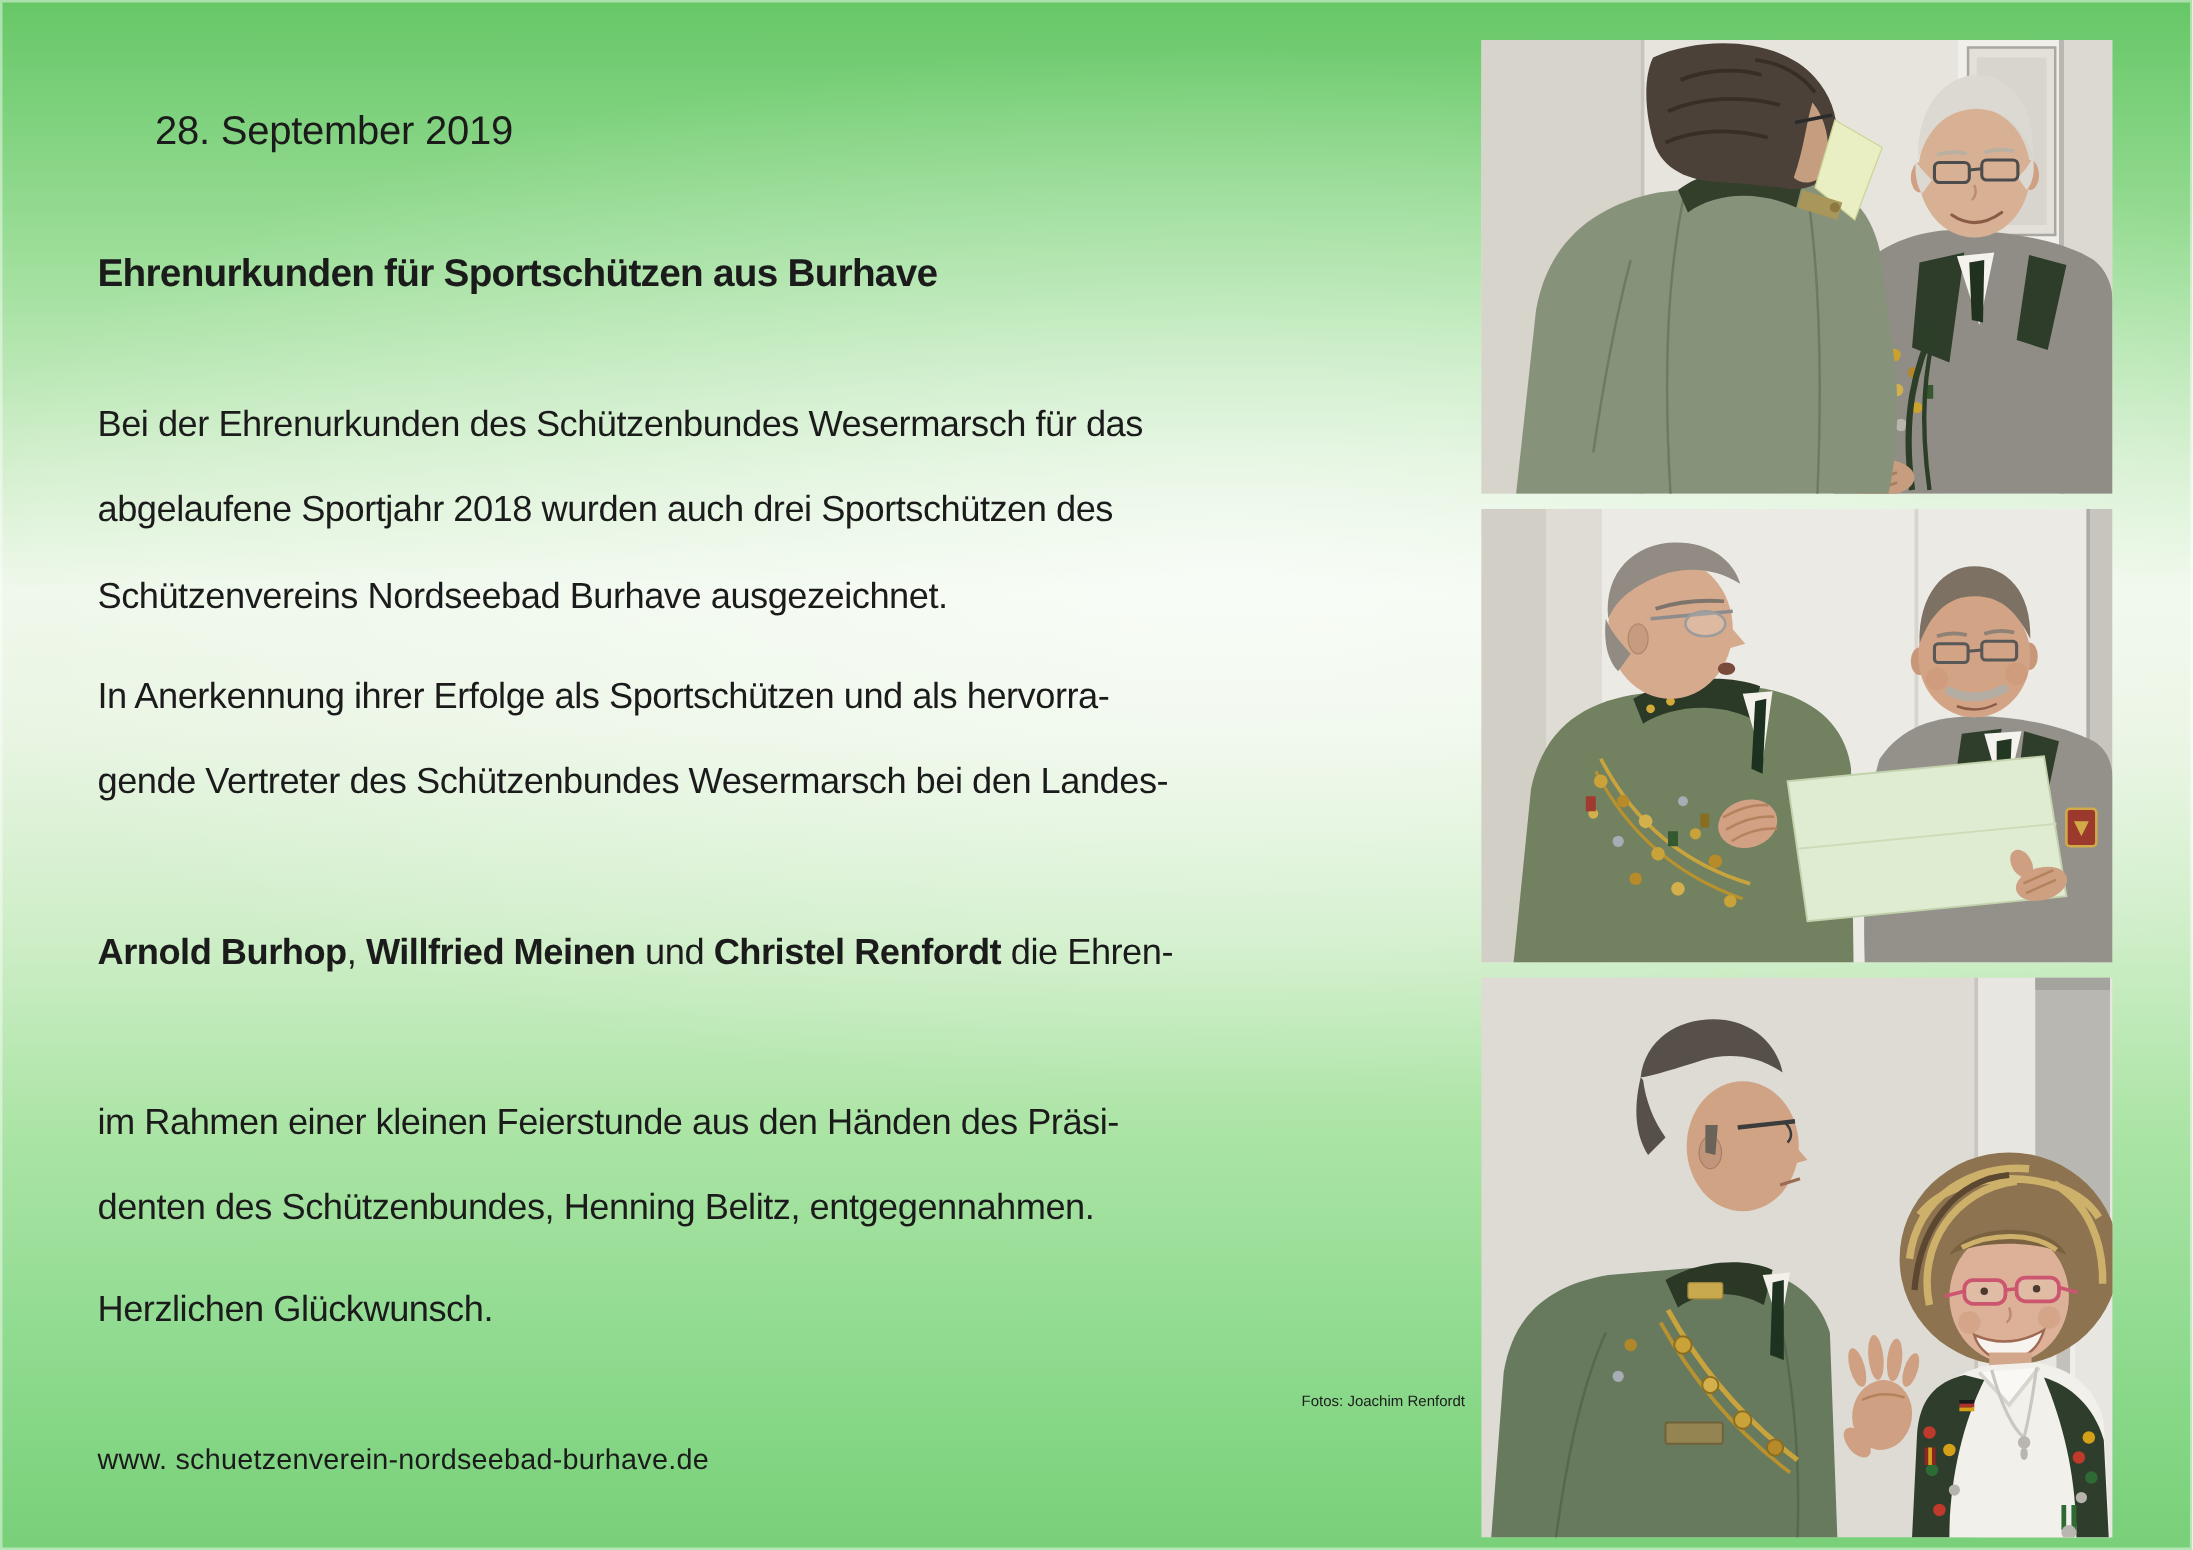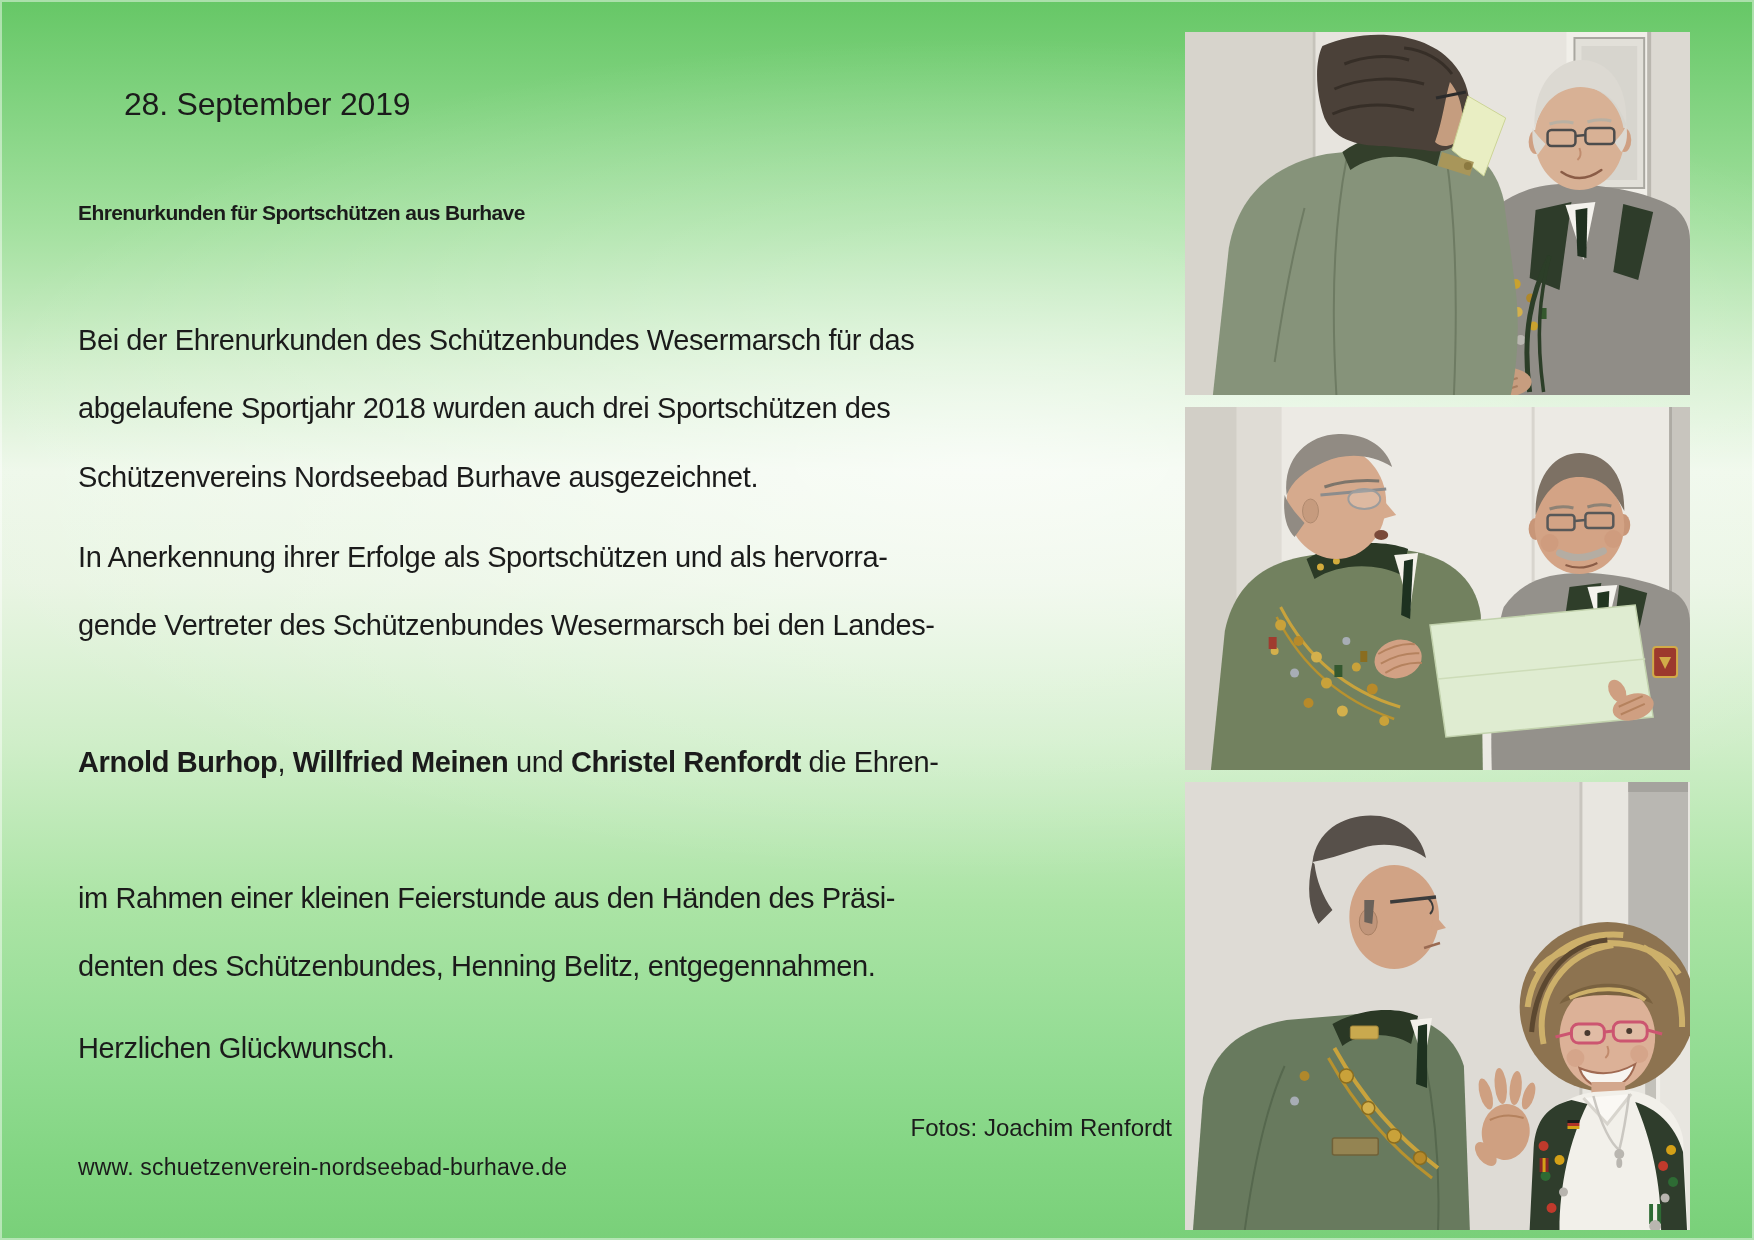--- a/index.html
+++ b/index.html
@@ -5,29 +5,29 @@
   html,body{margin:0;padding:0;background:#ffffff;}
   .page{
     position:relative;width:1754px;height:1240px;overflow:hidden;
     font-family:"Liberation Sans","DejaVu Sans",sans-serif;color:#1b1b1b;
     background:
       radial-gradient(ellipse 60% 34% at 56% 37%, rgba(255,255,255,0.62) 0%, rgba(255,255,255,0.25) 55%, rgba(255,255,255,0) 100%),
       linear-gradient(180deg,#66c766 0%,#7dd17c 7%,#a2e09e 18%,#d3efcd 30%,#eef8ea 38%,#e9f5e3 47%,#cfeec8 60%,#abe4a5 73%,#93dc93 85%,#82d582 94%,#79d079 100%);
     box-shadow:inset 0 0 0 2px rgba(255,255,255,0.45);
   }
   .date{position:absolute;left:78px;top:86px;font-size:32px;letter-spacing:-0.2px;white-space:nowrap;margin-left:46px;}
-  .title{position:absolute;left:78px;top:201px;margin:0;font-size:21px;font-weight:700;letter-spacing:-0.6px;white-space:nowrap;}
+  .title{position:absolute;left:78px;top:201px;margin:0;font-size:31px;font-weight:700;letter-spacing:-0.6px;white-space:nowrap;}
   .line{position:absolute;left:78px;height:68px;line-height:68px;font-size:29px;letter-spacing:-0.4px;white-space:nowrap;}
   .b{font-weight:700;}
   .l1{top:306px}.l2{top:374px}.l3{top:443px}
   .l4{top:523px}.l5{top:591px}.l6{top:659px}
   .l7{top:728px}.l8{top:796px}.l9{top:864px}.l10{top:932px}
   .l11{top:1014px}
   .website{position:absolute;left:78px;top:1132px;font-size:23px;letter-spacing:0.2px;white-space:nowrap;margin-top:22px;}
-  .credit{position:absolute;left:872px;top:1114px;width:300px;text-align:right;font-size:24px;white-space:nowrap;}
+  .credit{position:absolute;left:872px;top:1114px;width:300px;text-align:right;font-size:12px;white-space:nowrap;}
   .photo{position:absolute;left:1185px;display:block;}
   .photo1{top:32px;width:505px;height:363px;}
   .photo2{top:407px;width:505px;height:363px;}
   .photo3{top:782px;width:505px;height:448px;}
 </style>
 </head>
 <body>
 
 <div class="page">
 

